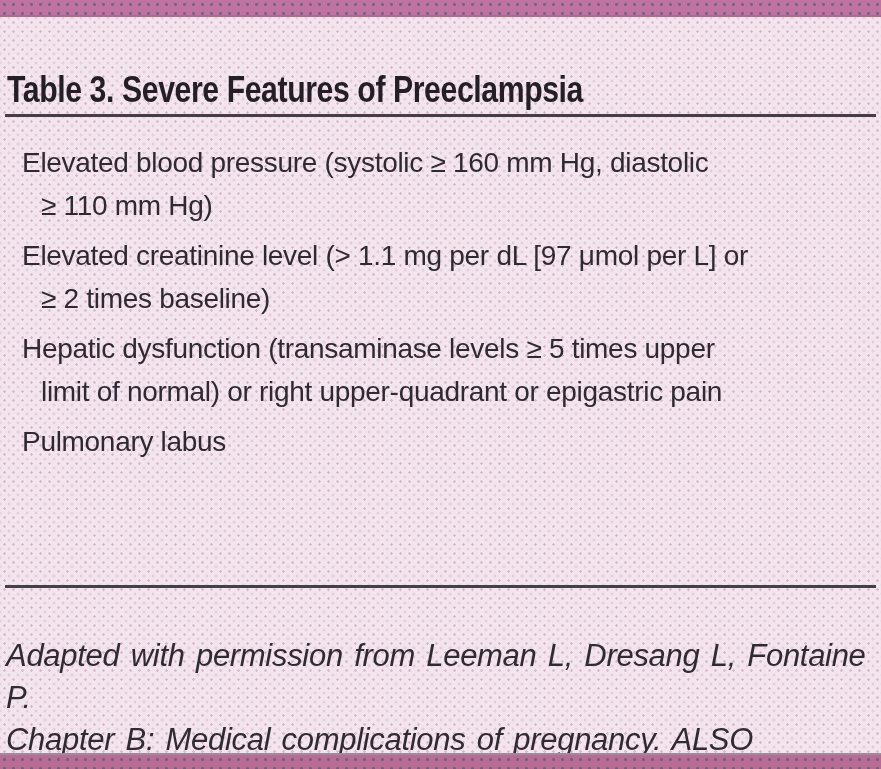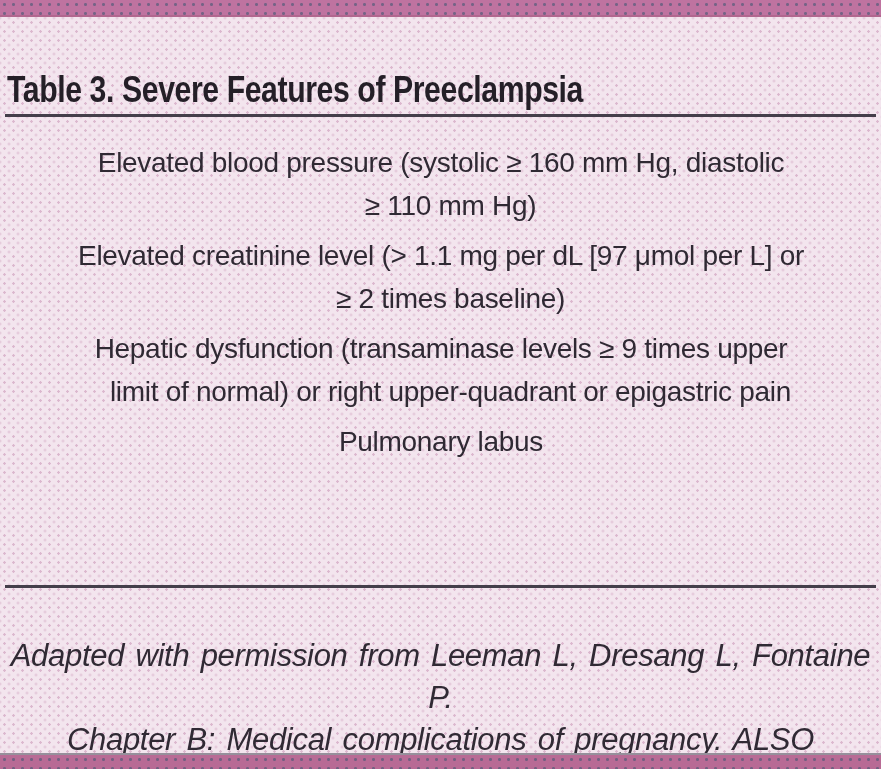--- a/index.html
+++ b/index.html
@@ -10,21 +10,20 @@
   #frame {
     position: relative;
     width: 881px; height: 769px;
     overflow: hidden;
     background-color: #f3e5ee;
     background-image:
       radial-gradient(circle, rgba(197,140,175,0.50) 1px, transparent 1.5px),
       radial-gradient(circle, rgba(197,140,175,0.35) 1px, transparent 1.5px);
     background-size: 9px 9px, 9px 9px;
     background-position: 0 0, 4.5px 4.5px;
-    text-align: center;
   }
   .accent-bar {
     position: absolute; left: 0; right: 0;
     background-color: #bf73a0;
     background-image: radial-gradient(circle, rgba(58,86,112,0.55) 1.2px, transparent 1.8px);
     background-size: 9px 9px;
   }
   .accent-bar.top { top: 0; height: 15px; border-bottom: 2px solid #b2678f; }
   .accent-bar.bottom {
     bottom: 0; height: 14px;
@@ -44,21 +43,21 @@
   }
   .rule.header-rule { top: 114px; }
   .rule.footnote-rule { top: 585px; }
   ul.features {
     position: absolute; top: 141px; left: 4px; right: 6px;
     margin: 0; padding: 0; list-style: none;
     font-size: 28px; line-height: 43px; color: #2f2933;
     letter-spacing: -0.3px;
   }
   ul.features li {
-    margin: 0 0 7px 3px;
+    margin: 0 0 7px 18px;
     padding-left: 19px; text-indent: -19px;
     white-space: pre-line;
   }
   .footnote {
     position: absolute; top: 604px; left: 6px; right: 6px;
     font-style: italic;
     font-size: 31px; line-height: 42px; color: #302a34;
     letter-spacing: -0.3px; word-spacing: 3px;
     white-space: pre-line;
   }
@@ -71,21 +70,21 @@
 
   <h1 class="table-title">Table 3. Severe Features of Preeclampsia</h1>
 
   <div class="rule header-rule"></div>
 
   <ul class="features">
     <li>Elevated blood pressure (systolic ≥ 160 mm Hg, diastolic
 ≥ 110 mm Hg)</li>
     <li>Elevated creatinine level (&gt; 1.1 mg per dL [97 μmol per L] or
 ≥ 2 times baseline)</li>
-    <li>Hepatic dysfunction (transaminase levels ≥ 9 times upper
+    <li>Hepatic dysfunction (transaminase levels ≥ 5 times upper
 limit of normal) or right upper-quadrant or epigastric pain</li>
     <li>Pulmonary labus</li>
   </ul>
 
   <div class="rule footnote-rule"></div>
 
   <p class="footnote">Adapted with permission from Leeman L, Dresang L, Fontaine P.
 Chapter B: Medical complications of pregnancy. ALSO Provider Syl-
 labus. American Academy of Family Physicians. February 2015:7.</p>
 

